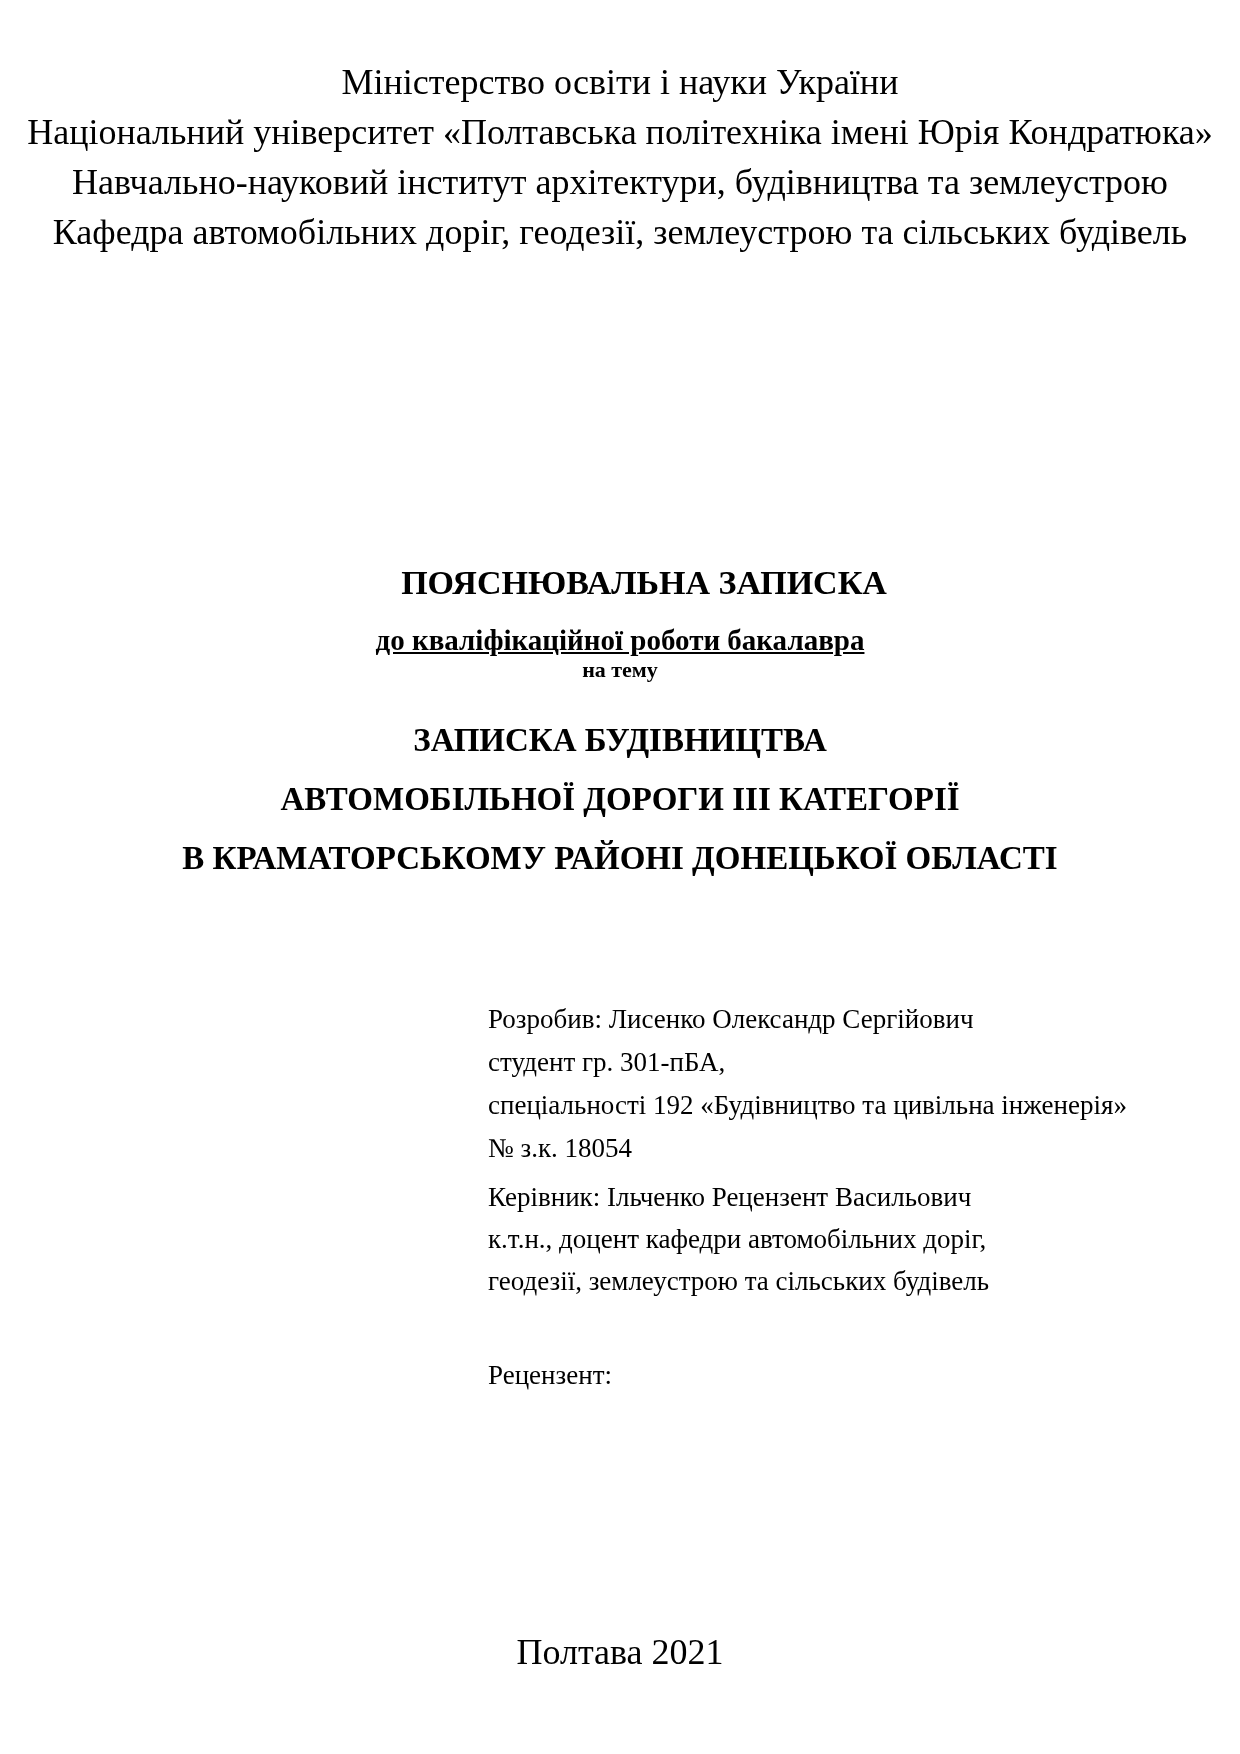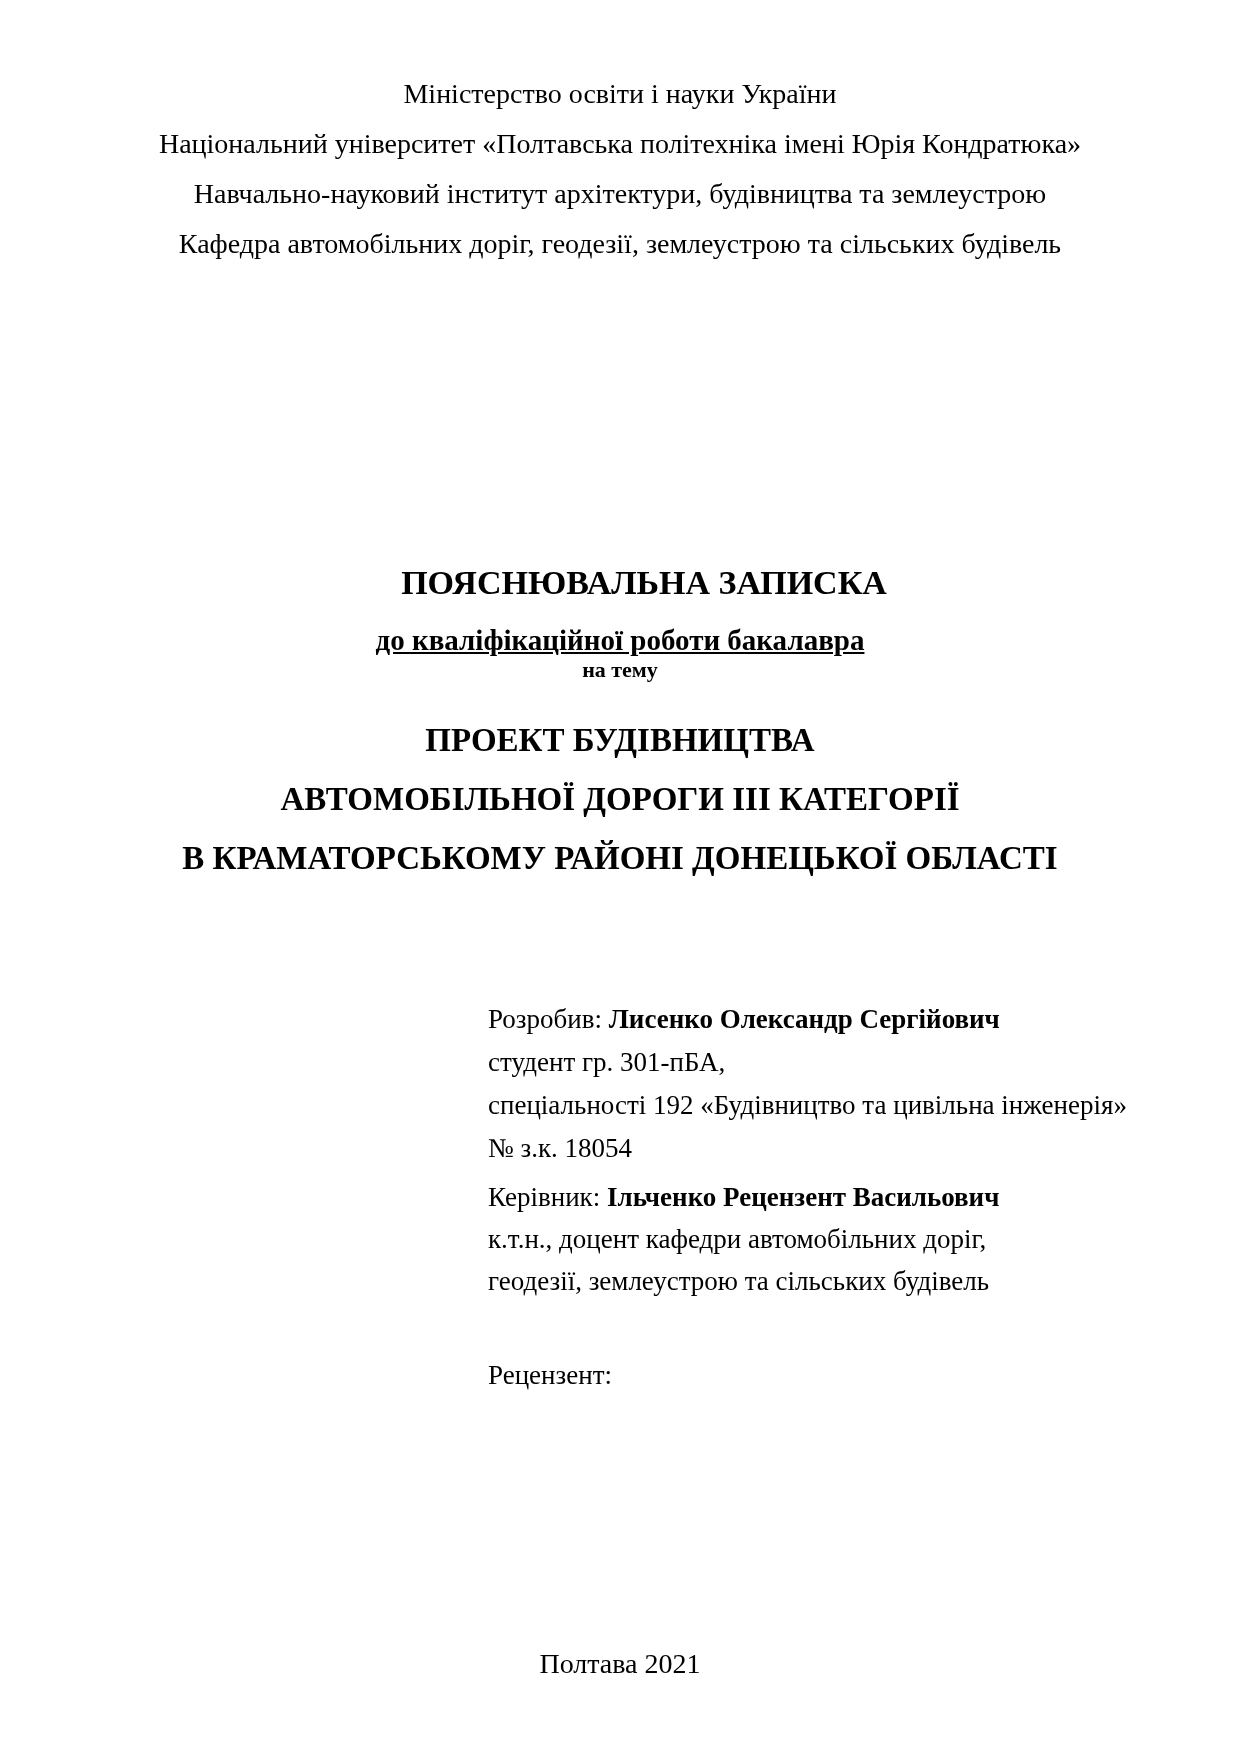--- a/index.html
+++ b/index.html
@@ -1,43 +1,43 @@
 <!DOCTYPE html>
 <html><head>
 <meta charset="utf-8">
 <style>
   html, body { margin: 0; padding: 0; background: #ffffff; }
   body {
     width: 1240px; height: 1754px; position: relative; overflow: hidden;
     font-family: "Liberation Serif", "DejaVu Serif", serif; color: #000;
   }
   .line { position: absolute; left: 0; width: 1240px; text-align: center; white-space: nowrap; line-height: 1; }
-  .hdr { font-size: 28px; margin-top: 16px; }
+  .hdr { font-size: 36px; }
   .t-bold { font-weight: bold; }
   .t1 { font-size: 34px; padding-left: 24px; }
   .t2 { font-size: 29px; text-decoration: underline; }
   .t3 { font-size: 22px; }
   .t4 { font-size: 33px; }
   .block { position: absolute; left: 488px; font-size: 27px; line-height: 1; white-space: nowrap; }
   .block .row { position: absolute; left: 0; white-space: nowrap; }
-  .b { font-weight: bold; }
+  .b { font-weight: normal; }
 </style>
 </head>
 <body>
 
 <div>
   <div class="line hdr" style="top:64px">Міністерство освіти і науки України</div>
   <div class="line hdr" style="top:114px">Національний університет «Полтавська політехніка імені Юрія Кондратюка»</div>
   <div class="line hdr" style="top:164px">Навчально-науковий інститут архітектури, будівництва та землеустрою</div>
   <div class="line hdr" style="top:214px">Кафедра автомобільних доріг, геодезії, землеустрою та сільських будівель</div>
 
   <div class="line t1 t-bold" style="top:566px">ПОЯСНЮВАЛЬНА ЗАПИСКА</div>
   <div class="line t2 t-bold" style="top:626px">до кваліфікаційної роботи бакалавра</div>
   <div class="line t3 t-bold" style="top:659px">на тему</div>
-  <div class="line t4 t-bold" style="top:724px">ПРОЕКТ БУДІВНИЦТВА</div>
+  <div class="line t4 t-bold" style="top:724px">ЗАПИСКА БУДІВНИЦТВА</div>
   <div class="line t4 t-bold" style="top:783px">АВТОМОБІЛЬНОЇ ДОРОГИ ІІІ КАТЕГОРІЇ</div>
   <div class="line t4 t-bold" style="top:842px">В КРАМАТОРСЬКОМУ РАЙОНІ ДОНЕЦЬКОЇ ОБЛАСТІ</div>
 
   <div class="block" style="top:0">
     <div class="row" style="top:1006px">
       <span>Розробив:</span>
       <span class="b">Лисенко Олександр Сергійович</span>
     </div>
     <div class="row" style="top:1049px">студент гр. 301-пБА,</div>
     <div class="row" style="top:1092px">спеціальності 192 «Будівництво та цивільна інженерія»</div>

